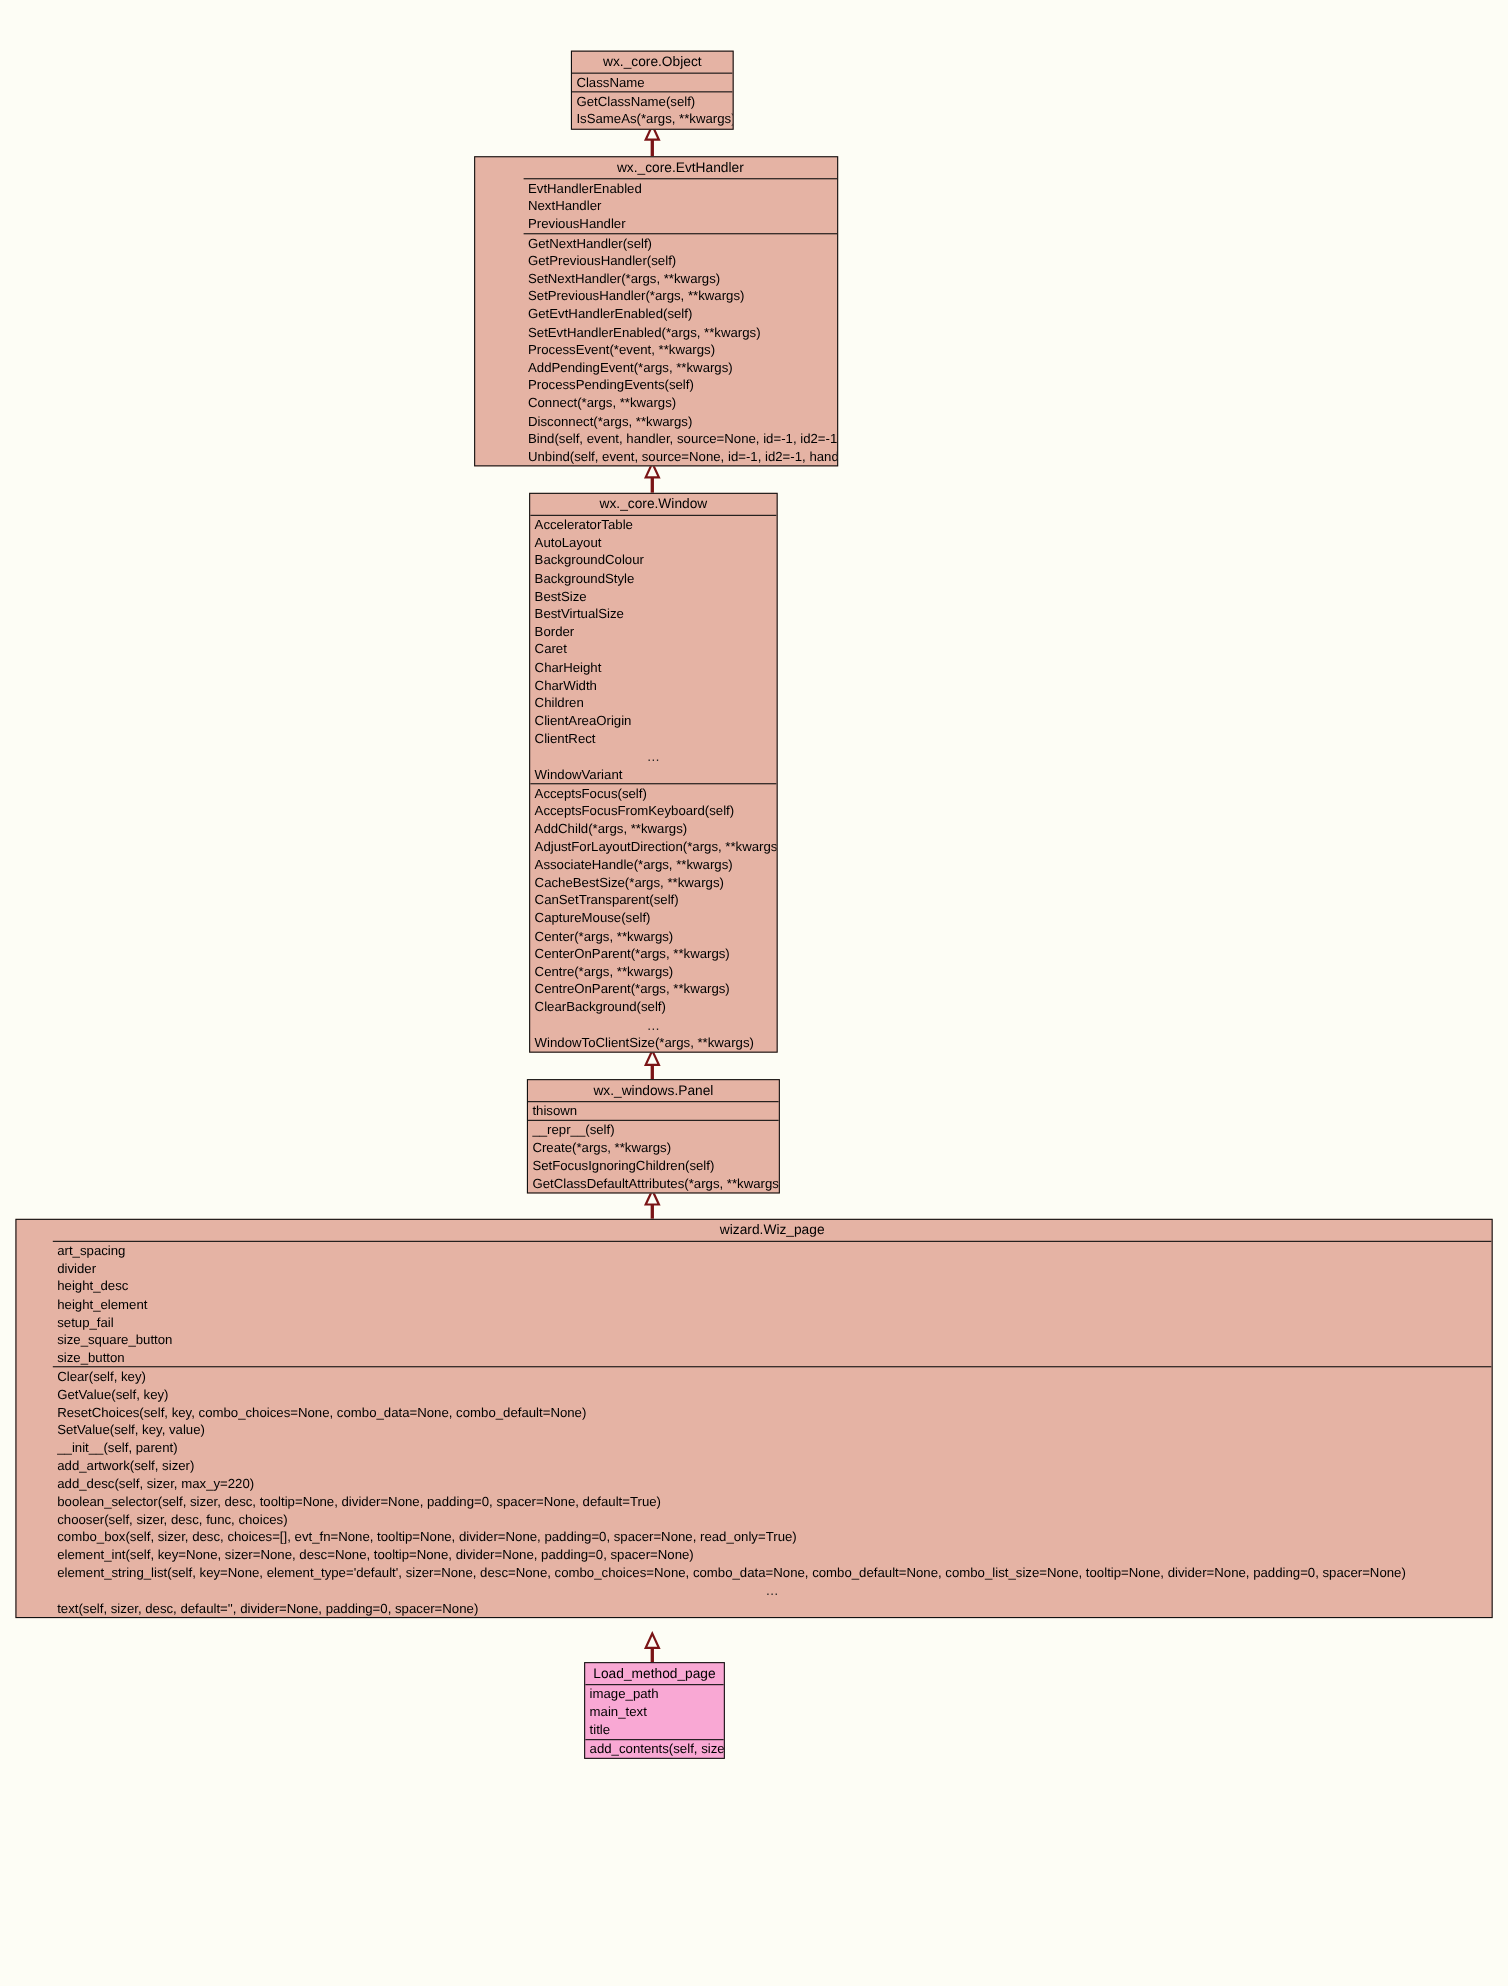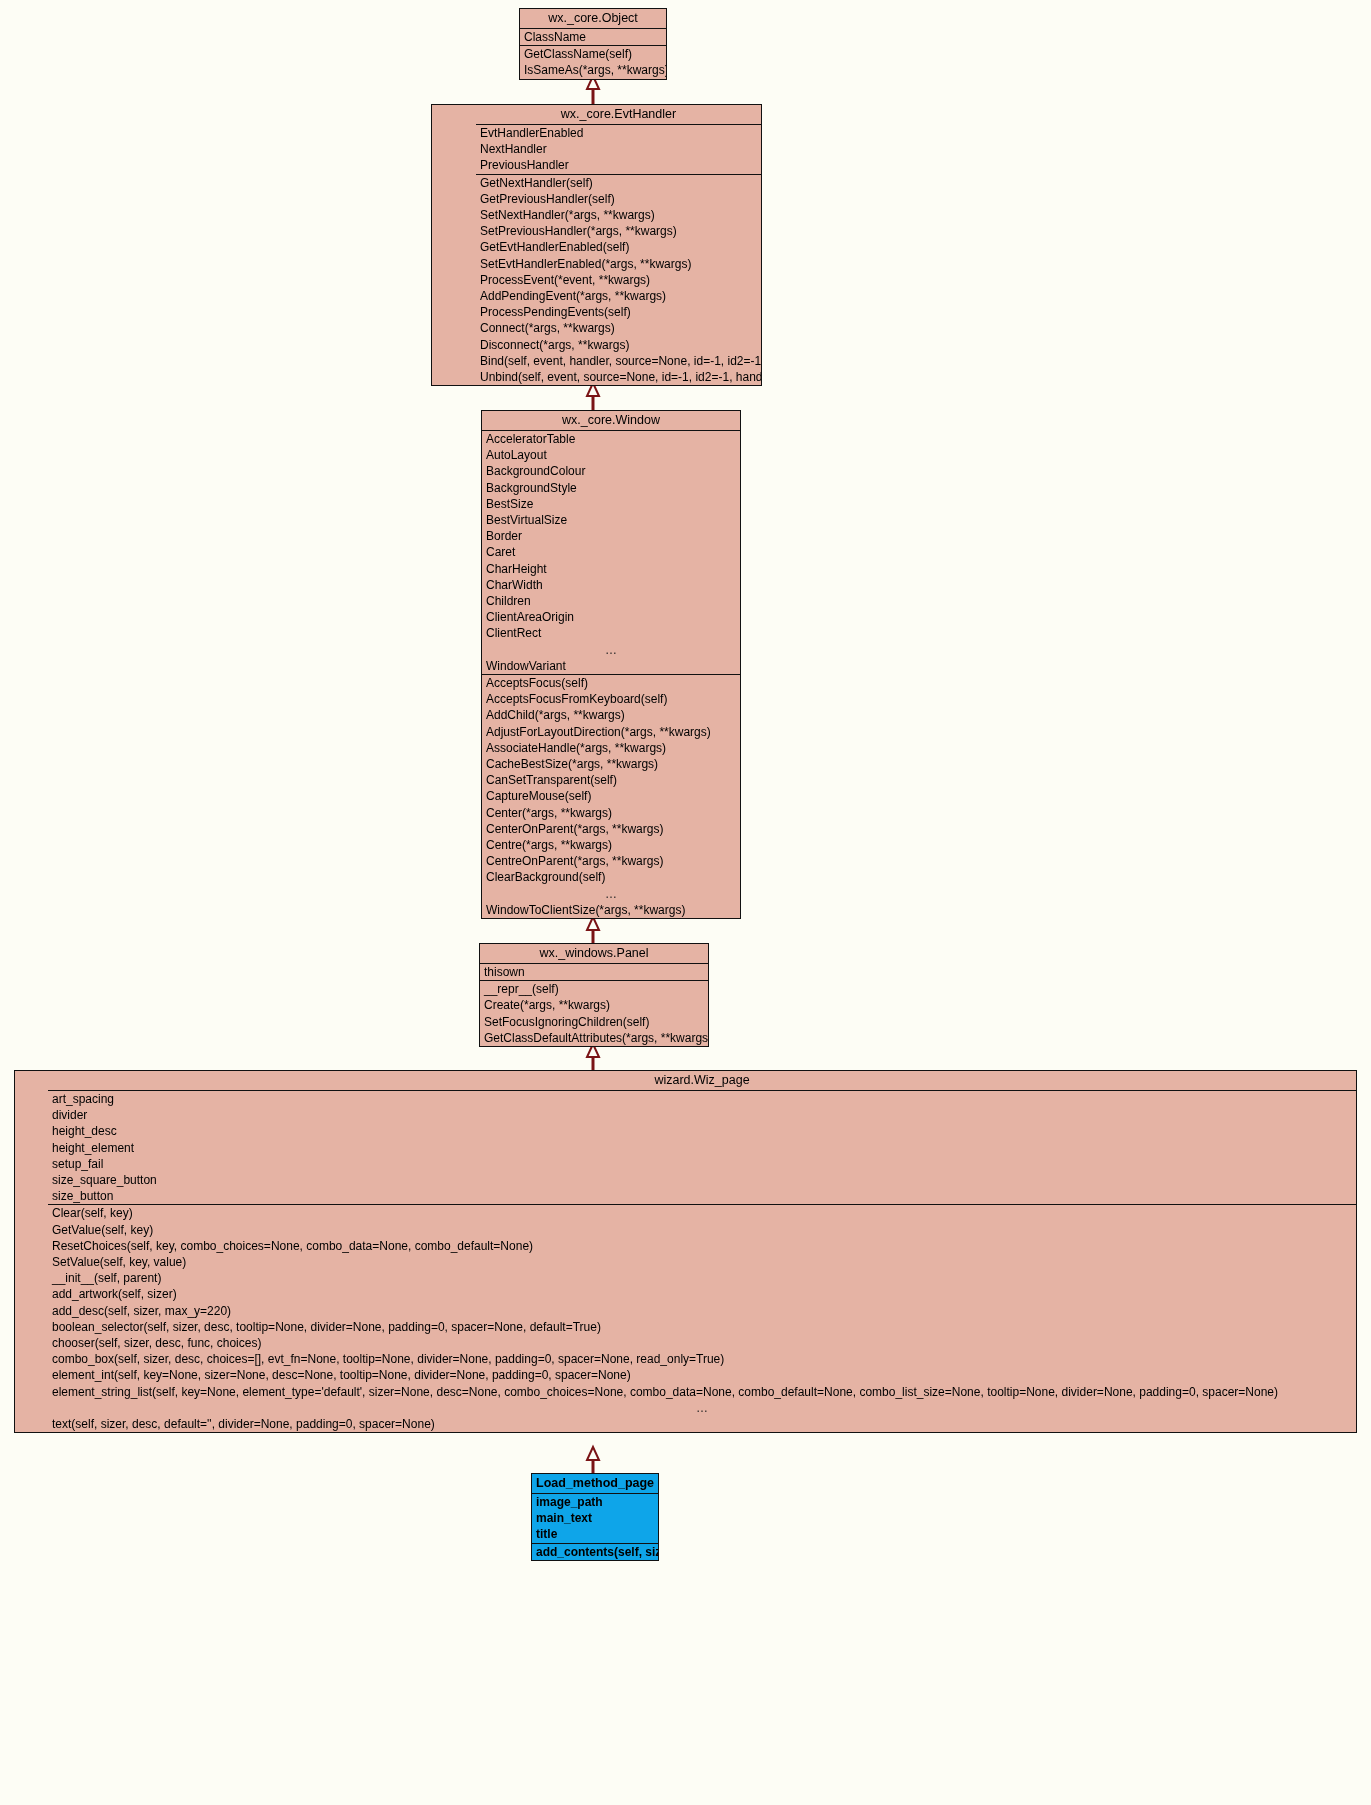--- a/index.html
+++ b/index.html
@@ -10,20 +10,21 @@
   body {
     width: 1371px;
     height: 1805px;
     position: relative;
     font-family: "Liberation Sans", sans-serif;
     -webkit-font-smoothing: none;
   }
   #canvas {
     position: absolute;
     inset: 0;
+    margin-top: 38px;
   }
   .uml-box {
     position: absolute;
     box-sizing: border-box;
     border: 1.5px solid #111111;
     background: #e5b3a4;
     overflow: hidden;
   }
   .uml-title {
     text-align: center;
@@ -47,22 +48,21 @@
     padding: 0px 3px 0px 4px;
     color: #000;
     white-space: nowrap;
   }
   .uml-row.ellipsis {
     text-align: center;
     letter-spacing: 1px;
     color: #222;
   }
   .leaf-box {
-    background: #0ea5e9;
-    font-weight: bold;
+    background: #f9a8d4;
   }
   
   svg.links {
     position: absolute;
     left: 0;
     top: 0;
     width: 1371px;
     height: 1805px;
     pointer-events: none;
   }
@@ -118,21 +118,21 @@
       <div class="uml-row">ProcessEvent(*event, **kwargs)</div>
       <div class="uml-row">AddPendingEvent(*args, **kwargs)</div>
       <div class="uml-row">ProcessPendingEvents(self)</div>
       <div class="uml-row">Connect(*args, **kwargs)</div>
       <div class="uml-row">Disconnect(*args, **kwargs)</div>
       <div class="uml-row">Bind(self, event, handler, source=None, id=-1, id2=-1)</div>
       <div class="uml-row">Unbind(self, event, source=None, id=-1, id2=-1, handler=None)</div>
     </div>
   </div>
 
-  <div class="uml-box" style="left:481px; top:410px; width:260px;">
+  <div class="uml-box" style="left:481px; top:410px; width:226px;">
     <div class="uml-title">wx._core.Window</div>
     <div class="uml-section">
       <div class="uml-row">AcceleratorTable</div>
       <div class="uml-row">AutoLayout</div>
       <div class="uml-row">BackgroundColour</div>
       <div class="uml-row">BackgroundStyle</div>
       <div class="uml-row">BestSize</div>
       <div class="uml-row">BestVirtualSize</div>
       <div class="uml-row">Border</div>
       <div class="uml-row">Caret</div>

